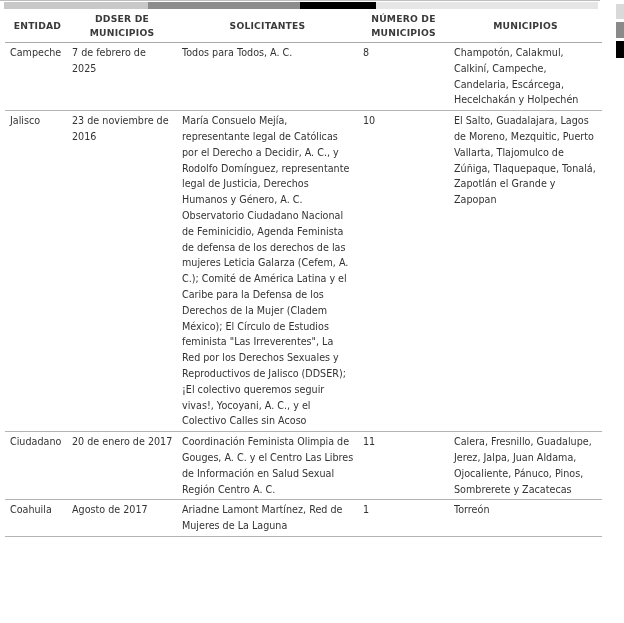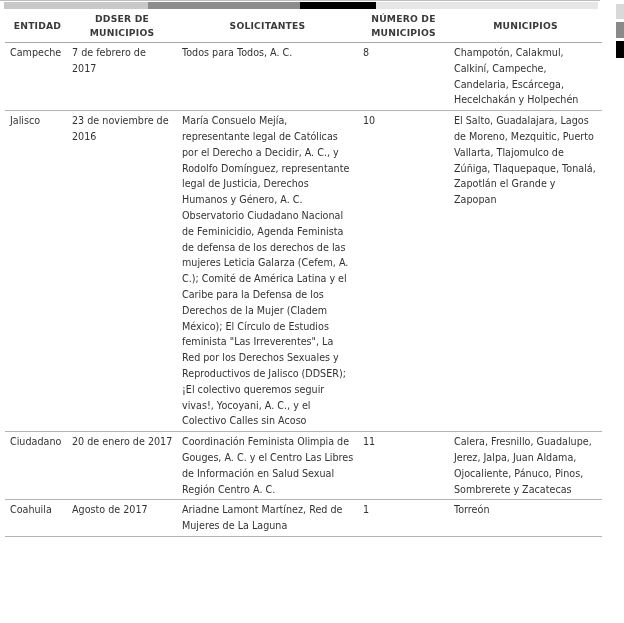--- a/index.html
+++ b/index.html
@@ -62,21 +62,21 @@
       <th class="left"><span>ENTIDAD</span></th>
       <th><span>DDSER DE</span><br><span>MUNICIPIOS</span></th>
       <th><span>SOLICITANTES</span></th>
       <th><span>NÚMERO DE</span><br><span>MUNICIPIOS</span></th>
       <th><span>MUNICIPIOS</span></th>
     </tr>
   </thead>
   <tbody>
     <tr style="height:61px">
       <td>Campeche</td>
-      <td>7 de febrero de 2017</td>
+      <td>7 de febrero de 2025</td>
       <td>Todos para Todos, A. C.</td>
       <td class="c4">8</td>
       <td class="c5">Champotón, Calakmul, Calkiní, Campeche, Candelaria, Escárcega, Hecelchakán y Holpechén</td>
     </tr>
     <tr>
       <td>Jalisco</td>
       <td>23 de noviembre de 2016</td>
       <td>María Consuelo Mejía, representante legal de Católicas por el Derecho a Decidir, A. C., y Rodolfo Domínguez, representante legal de Justicia, Derechos Humanos y Género, A. C. Observatorio Ciudadano Nacional de Feminicidio, Agenda Feminista de defensa de los derechos de las mujeres Leticia Galarza (Cefem, A. C.); Comité de América Latina y el Caribe para la Defensa de los Derechos de la Mujer (Cladem México); El Círculo de Estudios feminista "Las Irreverentes", La Red por los Derechos Sexuales y Reproductivos de Jalisco (DDSER); ¡El colectivo queremos seguir vivas!, Yocoyani, A. C., y el Colectivo Calles sin Acoso</td>
       <td class="c4">10</td>
       <td class="c5">El Salto, Guadalajara, Lagos de Moreno, Mezquitic, Puerto Vallarta, Tlajomulco de Zúñiga, Tlaquepaque, Tonalá, Zapotlán el Grande y Zapopan</td>

